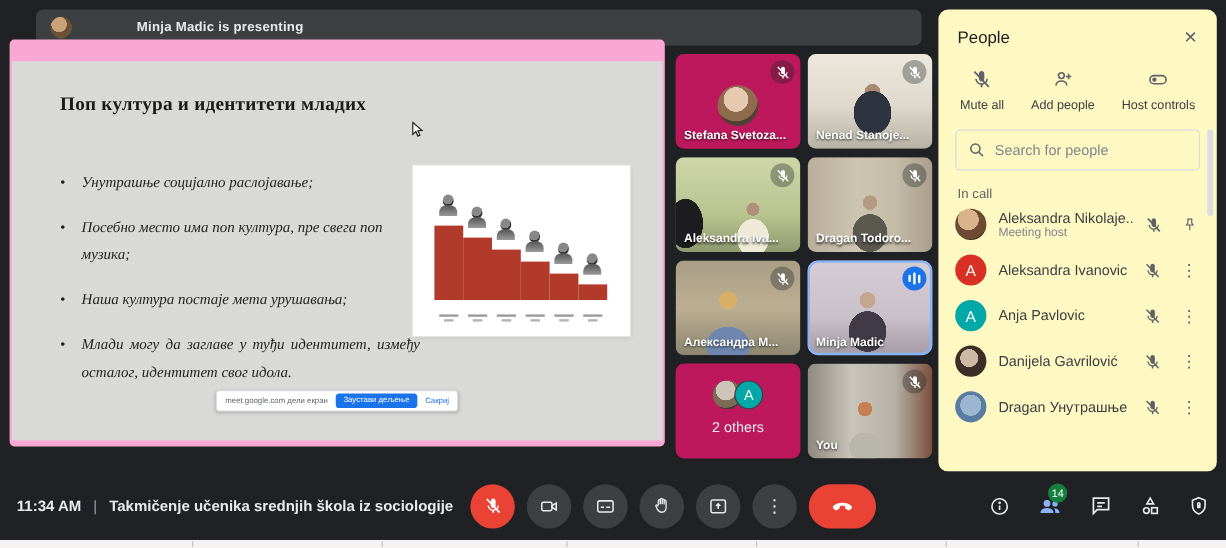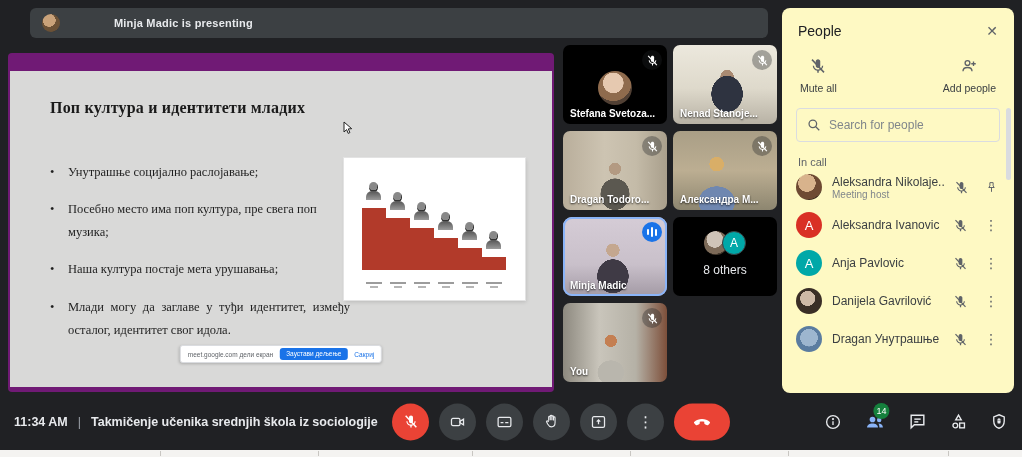--- a/index.html
+++ b/index.html
@@ -7,28 +7,28 @@
   body { background:#202124; font-family:"Liberation Sans", sans-serif; position:relative; }
 
   
   .notif-bar { position:absolute; left:30px; top:8px; width:738px; height:30px;
     background:#3c4043; border-radius:6px; display:flex; align-items:center; gap:10px; padding:0 12px; }
   .notif-avatar { width:18px; height:18px; border-radius:50%;
     background:radial-gradient(circle at 40% 35%, #c9a27a 0 40%, #6b5136 41% 75%, #3a3026 76%); }
   .notif-text { color:#e8eaed; font-size:11px; font-weight:bold; letter-spacing:.2px;padding-left:44px; }
 
   
-  .stage { position:absolute; left:8px; top:53px; width:546px; height:339px;
-    background:#701a75; border-radius:4px; overflow:hidden; }
+  .stage { position:absolute; left:8px; top:33px; width:546px; height:339px;
+    background:#f9a8d4; border-radius:4px; overflow:hidden; }
   .slide { position:absolute; left:2px; top:18px; right:2px; bottom:5px; background:#d9d9d8; }
   .slide-title { position:absolute; left:40px; top:28px; font-family:"Liberation Serif", serif;
     font-weight:bold; font-size:16px; color:#1a1a1a; letter-spacing:.2px; }
   .bullets { position:absolute; left:40px; top:90px; width:300px; font-family:"Liberation Serif", serif;
     font-size:12.5px; color:#1f1f1f; }
-  .bullets li { list-style:none; margin-bottom:14px; line-height:1.85; padding-left:18px; position:relative; }
+  .bullets li { list-style:none; margin-bottom:14px; line-height:1.85; padding-left:18px; position:relative;font-style:italic; }
   .bullets li::before { content:"•"; position:absolute; left:0; top:0; }
   .bullets li.justified { text-align:justify; }
 
   
   .idol-box { position:absolute; right:27px; top:87px; width:181px; height:142px; background:#fff;
     box-shadow:0 0 0 1px #e3e3e3, 1px 2px 4px rgba(0,0,0,.15); }
   .steps { position:absolute; left:18px; bottom:30px; display:flex; align-items:flex-end; }
   .step { width:24px; background:#b23a2a; }
   .portrait { position:absolute; width:15px; }
   .portrait .head { width:9px; height:10px; margin:0 auto; border-radius:50% 50% 45% 45%;
@@ -47,21 +47,21 @@
   .share-url { font-size:6.5px; color:#5f6368; white-space:nowrap; }
   .share-stop { background:#1a73e8; color:#fff; font-size:6.5px; border:none; border-radius:3px;
     height:12px; padding:0 6px; line-height:12px; }
   .share-hide { color:#1a73e8; font-size:6.5px; }
 
   .cursor { position:absolute; left:333px; top:50px; }
 
   
   .tiles { position:absolute; left:563px; top:45px; width:214px; height:338px;
     display:grid; grid-template-columns:104px 104px; grid-auto-rows:79px; gap:7px 6px; }
-  .tile { position:relative; background:#000000; border-radius:7px; overflow:hidden; }
+  .tile { position:relative; background:#be185d; border-radius:7px; overflow:hidden; }
   .tile-name { position:absolute; left:7px; bottom:5px; color:#fff; font-size:10px; font-weight:bold;
     text-shadow:0 1px 2px rgba(0,0,0,.8); white-space:nowrap; }
   .mic-badge { position:absolute; right:5px; top:5px; width:20px; height:20px; border-radius:50%;
     background:rgba(32,33,36,.35); display:flex; align-items:center; justify-content:center; }
   .speak-badge { position:absolute; right:5px; top:5px; width:20px; height:20px; border-radius:50%;
     background:#1a73e8; display:flex; align-items:center; justify-content:center; gap:1.5px; }
   .speak-badge i { display:block; width:2.5px; background:#fff; border-radius:2px; }
   .speak-badge i:nth-child(1){height:6px;} .speak-badge i:nth-child(2){height:10px;} .speak-badge i:nth-child(3){height:7px;}
   .tile.speaking { outline:2.5px solid #8ab4f8; outline-offset:-2.5px; border-radius:9px; }
   .tile-avatar { position:absolute; left:50%; top:26px; transform:translateX(-50%);
@@ -261,20 +261,30 @@
     <div class="mic-badge">
       <svg width="13" height="13" viewBox="0 0 24 24" fill="#fff">
           <path d="M12 14.5c1.7 0 3-1.3 3-3V6c0-1.7-1.3-3-3-3s-3 1.3-3 3v5.5c0 1.7 1.3 3 3 3z"></path>
           <path d="M17.3 11.5c0 3-2.5 5.1-5.3 5.1s-5.3-2.1-5.3-5.1H5c0 3.4 2.7 6.2 6 6.7V21h2v-2.8c3.3-.5 6-3.3 6-6.7h-1.7z"></path>
           <line x1="4" y1="3.5" x2="20" y2="20.5" stroke="#fff" stroke-width="2.2"></line>
         </svg>
     </div>
     <div class="tile-name">Nenad Stanoje...</div>
   </div>
 
+  <div class="tile v-aiva">
+    <div class="mic-badge">
+      <svg width="13" height="13" viewBox="0 0 24 24" fill="#fff">
+          <path d="M12 14.5c1.7 0 3-1.3 3-3V6c0-1.7-1.3-3-3-3s-3 1.3-3 3v5.5c0 1.7 1.3 3 3 3z"></path>
+          <path d="M17.3 11.5c0 3-2.5 5.1-5.3 5.1s-5.3-2.1-5.3-5.1H5c0 3.4 2.7 6.2 6 6.7V21h2v-2.8c3.3-.5 6-3.3 6-6.7h-1.7z"></path>
+          <line x1="4" y1="3.5" x2="20" y2="20.5" stroke="#fff" stroke-width="2.2"></line>
+        </svg>
+    </div>
+    <div class="tile-name">Aleksandra Iva...</div>
+  </div>
 
   <div class="tile v-dragan">
     <div class="mic-badge">
       <svg width="13" height="13" viewBox="0 0 24 24" fill="#fff">
           <path d="M12 14.5c1.7 0 3-1.3 3-3V6c0-1.7-1.3-3-3-3s-3 1.3-3 3v5.5c0 1.7 1.3 3 3 3z"></path>
           <path d="M17.3 11.5c0 3-2.5 5.1-5.3 5.1s-5.3-2.1-5.3-5.1H5c0 3.4 2.7 6.2 6 6.7V21h2v-2.8c3.3-.5 6-3.3 6-6.7h-1.7z"></path>
           <line x1="4" y1="3.5" x2="20" y2="20.5" stroke="#fff" stroke-width="2.2"></line>
         </svg>
     </div>
     <div class="tile-name">Dragan Todoro...</div>
@@ -299,21 +309,21 @@
       </div>
     <div class="tile-name">Minja Madic</div>
   </div>
 
   <div class="tile">
     <div class="others-wrap">
       <div class="others-avatars">
         <div class="oa photo"></div>
         <div class="oa letter">A</div>
       </div>
-      <div class="others-label">8 others</div>
+      <div class="others-label">2 others</div>
     </div>
   </div>
 
   <div class="tile v-you">
     <div class="mic-badge">
       <svg width="13" height="13" viewBox="0 0 24 24" fill="#fff">
           <path d="M12 14.5c1.7 0 3-1.3 3-3V6c0-1.7-1.3-3-3-3s-3 1.3-3 3v5.5c0 1.7 1.3 3 3 3z"></path>
           <path d="M17.3 11.5c0 3-2.5 5.1-5.3 5.1s-5.3-2.1-5.3-5.1H5c0 3.4 2.7 6.2 6 6.7V21h2v-2.8c3.3-.5 6-3.3 6-6.7h-1.7z"></path>
           <line x1="4" y1="3.5" x2="20" y2="20.5" stroke="#fff" stroke-width="2.2"></line>
         </svg>
@@ -338,20 +348,27 @@
       <span>Mute all</span>
     </div>
     <div class="p-action">
       <svg width="18" height="18" viewBox="0 0 24 24" fill="none" stroke="#5f6368" stroke-width="1.8">
           <circle cx="10" cy="8" r="3.2"></circle>
           <path d="M4 19c0-3 2.7-5 6-5s6 2 6 5"></path>
           <line x1="18" y1="6" x2="18" y2="12"></line>
           <line x1="15" y1="9" x2="21" y2="9"></line>
         </svg>
       <span>Add people</span>
+    </div>
+    <div class="p-action">
+      <svg width="20" height="18" viewBox="0 0 24 24" fill="none" stroke="#5f6368" stroke-width="1.8">
+          <rect x="3" y="8" width="18" height="9" rx="4.5"></rect>
+          <circle cx="8" cy="12.5" r="2.4" fill="#5f6368" stroke="none"></circle>
+        </svg>
+      <span>Host controls</span>
     </div>
   </div>
 
   <div class="search-box">
     <svg width="14" height="14" viewBox="0 0 24 24" fill="none" stroke="#5f6368" stroke-width="2.2">
         <circle cx="10" cy="10" r="6.5"></circle>
         <line x1="15" y1="15" x2="21" y2="21"></line>
       </svg>
     <input type="text" placeholder="Search for people" style="">
   </div>

